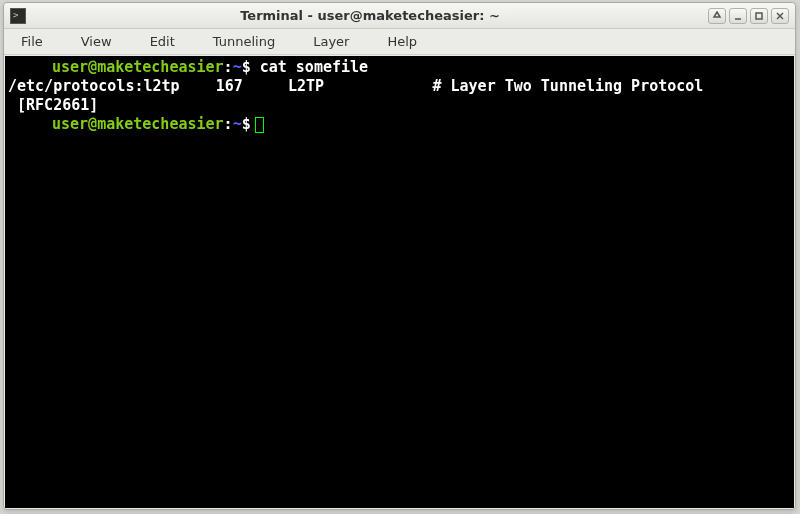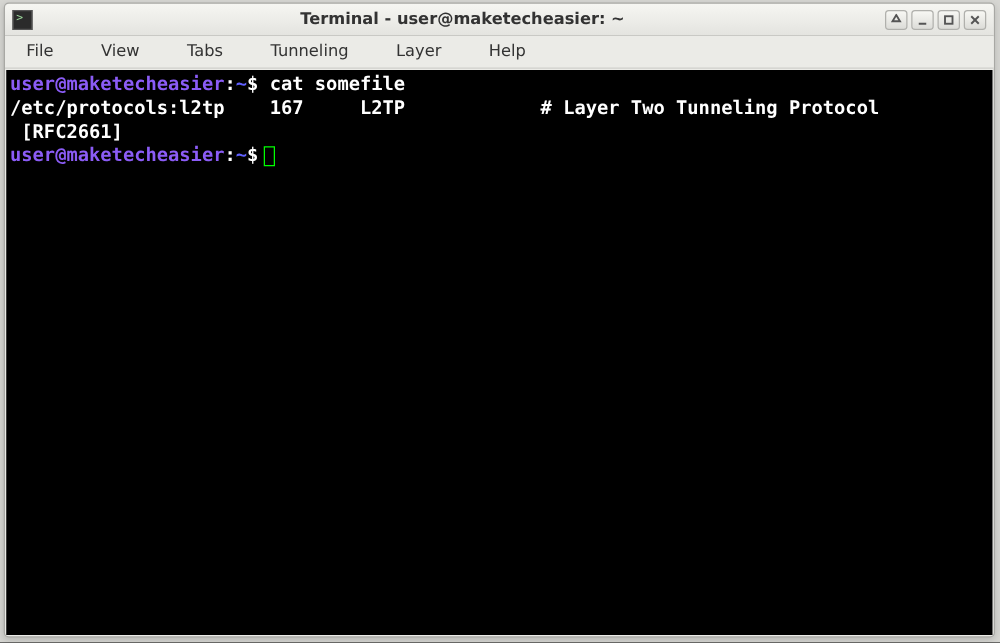--- a/index.html
+++ b/index.html
@@ -110,21 +110,21 @@
       font-family: "DejaVu Sans Mono", "Liberation Mono", Consolas, monospace;
       font-size: 15px;
       line-height: 19px;
       color: #fff;
       padding: 2px 3px;
       white-space: pre;
       overflow: hidden;
       position: relative;
       font-weight: bold;
     }
-    .t-green { color: #8b5cf6; }
+    .t-green { color: #84cc16; margin-left: 44px; }
     .t-blue  { color: #6060ff; }
     .t-white { color: #ffffff; }
     .cursor {
       display: inline-block;
       width: 9px;
       height: 16px;
       border: 1px solid #00ff00;
       vertical-align: text-bottom;
       margin-left: 4px;
     }
@@ -157,21 +157,21 @@
             <line x1="2" y1="2" x2="8" y2="8"></line>
             <line x1="8" y1="2" x2="2" y2="8"></line>
           </svg>
       </div>
     </div>
   </div>
 
   <div class="menubar">
     <div class="menu-item">File</div>
     <div class="menu-item">View</div>
-    <div class="menu-item">Tabs</div>
+    <div class="menu-item">Edit</div>
     <div class="menu-item">Tunneling</div>
     <div class="menu-item">Layer</div>
     <div class="menu-item">Help</div>
   </div>
 
   <div class="terminal-area"><span class="t-green">user@maketecheasier</span><span class="t-white">:</span><span class="t-blue">~</span><span class="t-white">$</span><span class="t-white"> cat somefile</span>
 <span class="t-white">/etc/protocols:l2tp    167     L2TP            # Layer Two Tunneling Protocol</span>
 <span class="t-white"> [RFC2661]</span>
 <span class="t-green">user@maketecheasier</span><span class="t-white">:</span><span class="t-blue">~</span><span class="t-white">$</span><span class="cursor"></span></div>
 </div>

